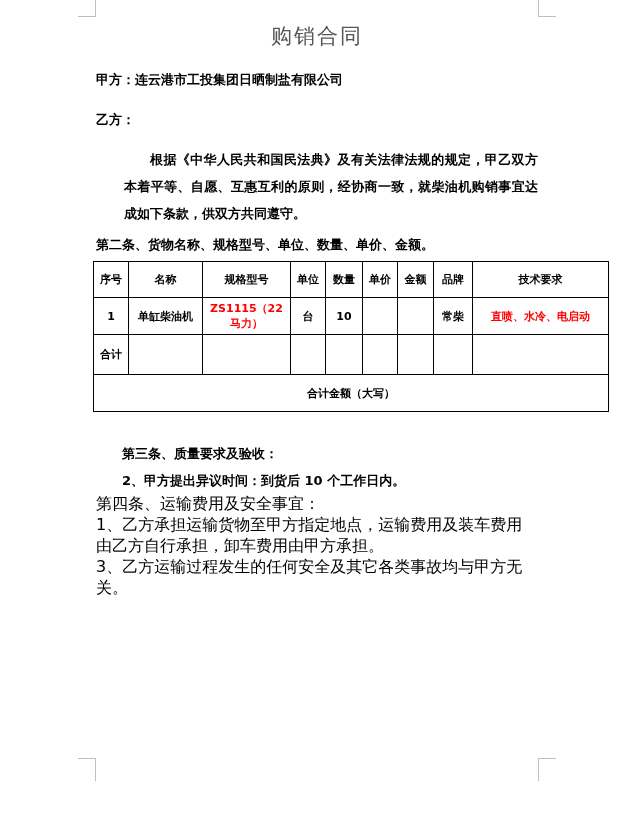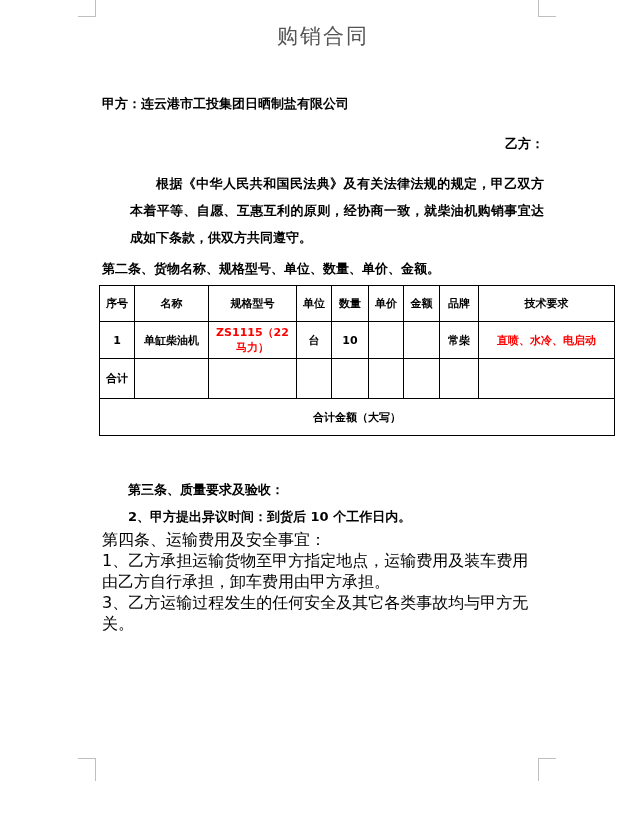--- a/index.html
+++ b/index.html
@@ -11,36 +11,36 @@
     color:#000;
     overflow:hidden;
   }
   
   .mark{position:absolute;pointer-events:none;}
   .mark-tl{left:78px;top:0;width:17px;height:16px;border-right:1px solid #bfbfbf;border-bottom:1px solid #bfbfbf;}
   .mark-tr{left:538px;top:0;width:17px;height:16px;border-left:1px solid #bfbfbf;border-bottom:1px solid #bfbfbf;}
   .mark-bl{left:78px;top:758px;width:17px;height:22px;border-right:1px solid #bfbfbf;border-top:1px solid #bfbfbf;}
   .mark-br{left:538px;top:758px;width:17px;height:22px;border-left:1px solid #bfbfbf;border-top:1px solid #bfbfbf;}
 
-  .content{position:absolute;left:102px;top:0;width:442px;}
+  .content{position:absolute;left:96px;top:0;width:442px;}
 
   .doc-title{
     margin:22px 0 0 0;
     text-align:center;
     font-family:"DejaVu Serif","Liberation Serif",serif;
     font-weight:400;
     font-size:21px;
     line-height:28px;
     letter-spacing:2px;
     color:#555555;
   }
   p{margin:0;}
   .body-text{font-size:13px;font-weight:600;line-height:27px;}
-  .party-a{margin-top:40px;}
-  .party-b{margin-top:13px;text-align:right;}
+  .party-a{margin-top:16px;}
+  .party-b{margin-top:13px;}
   .preamble{margin-top:13px;text-indent:2em;text-align:justify;margin-left:28px;}
   .clause-line{margin-top:13px;white-space:nowrap;}
   .clause-line2{margin-top:4px;}
 
   
   .bl{display:inline-block;border-bottom:1px solid #000;height:18px;vertical-align:bottom;box-sizing:border-box;}
   .w28{width:28px;}
   .w38{width:38px;}
   .blm{padding:0 11px;text-align:center;}
   .bld{padding:0 4px 0 11px;text-align:center;}
@@ -64,21 +64,21 @@
     overflow:hidden;
     font-weight:600;
   }
   .goods-table thead tr{height:36px;}
   .goods-table tbody tr.r0{height:37px;}
   .goods-table tbody tr.r1{height:24px;}
   .goods-table tbody tr.r2{height:40px;}
   .goods-table tbody tr.rf{height:37px;}
   .goods-table td.red{color:#ff0000;}
 
-  .sec{margin-top:40px;}
+  .sec{margin-top:28px;}
   .sec p{text-indent:2em;text-align:justify;font-size:13px;font-weight:600;line-height:27px;}
 </style>
 </head>
 <body>
 
 <div class="page">
 
   <div class="mark mark-tl"></div>
   <div class="mark mark-tr"></div>
   <div class="mark mark-bl"></div>

